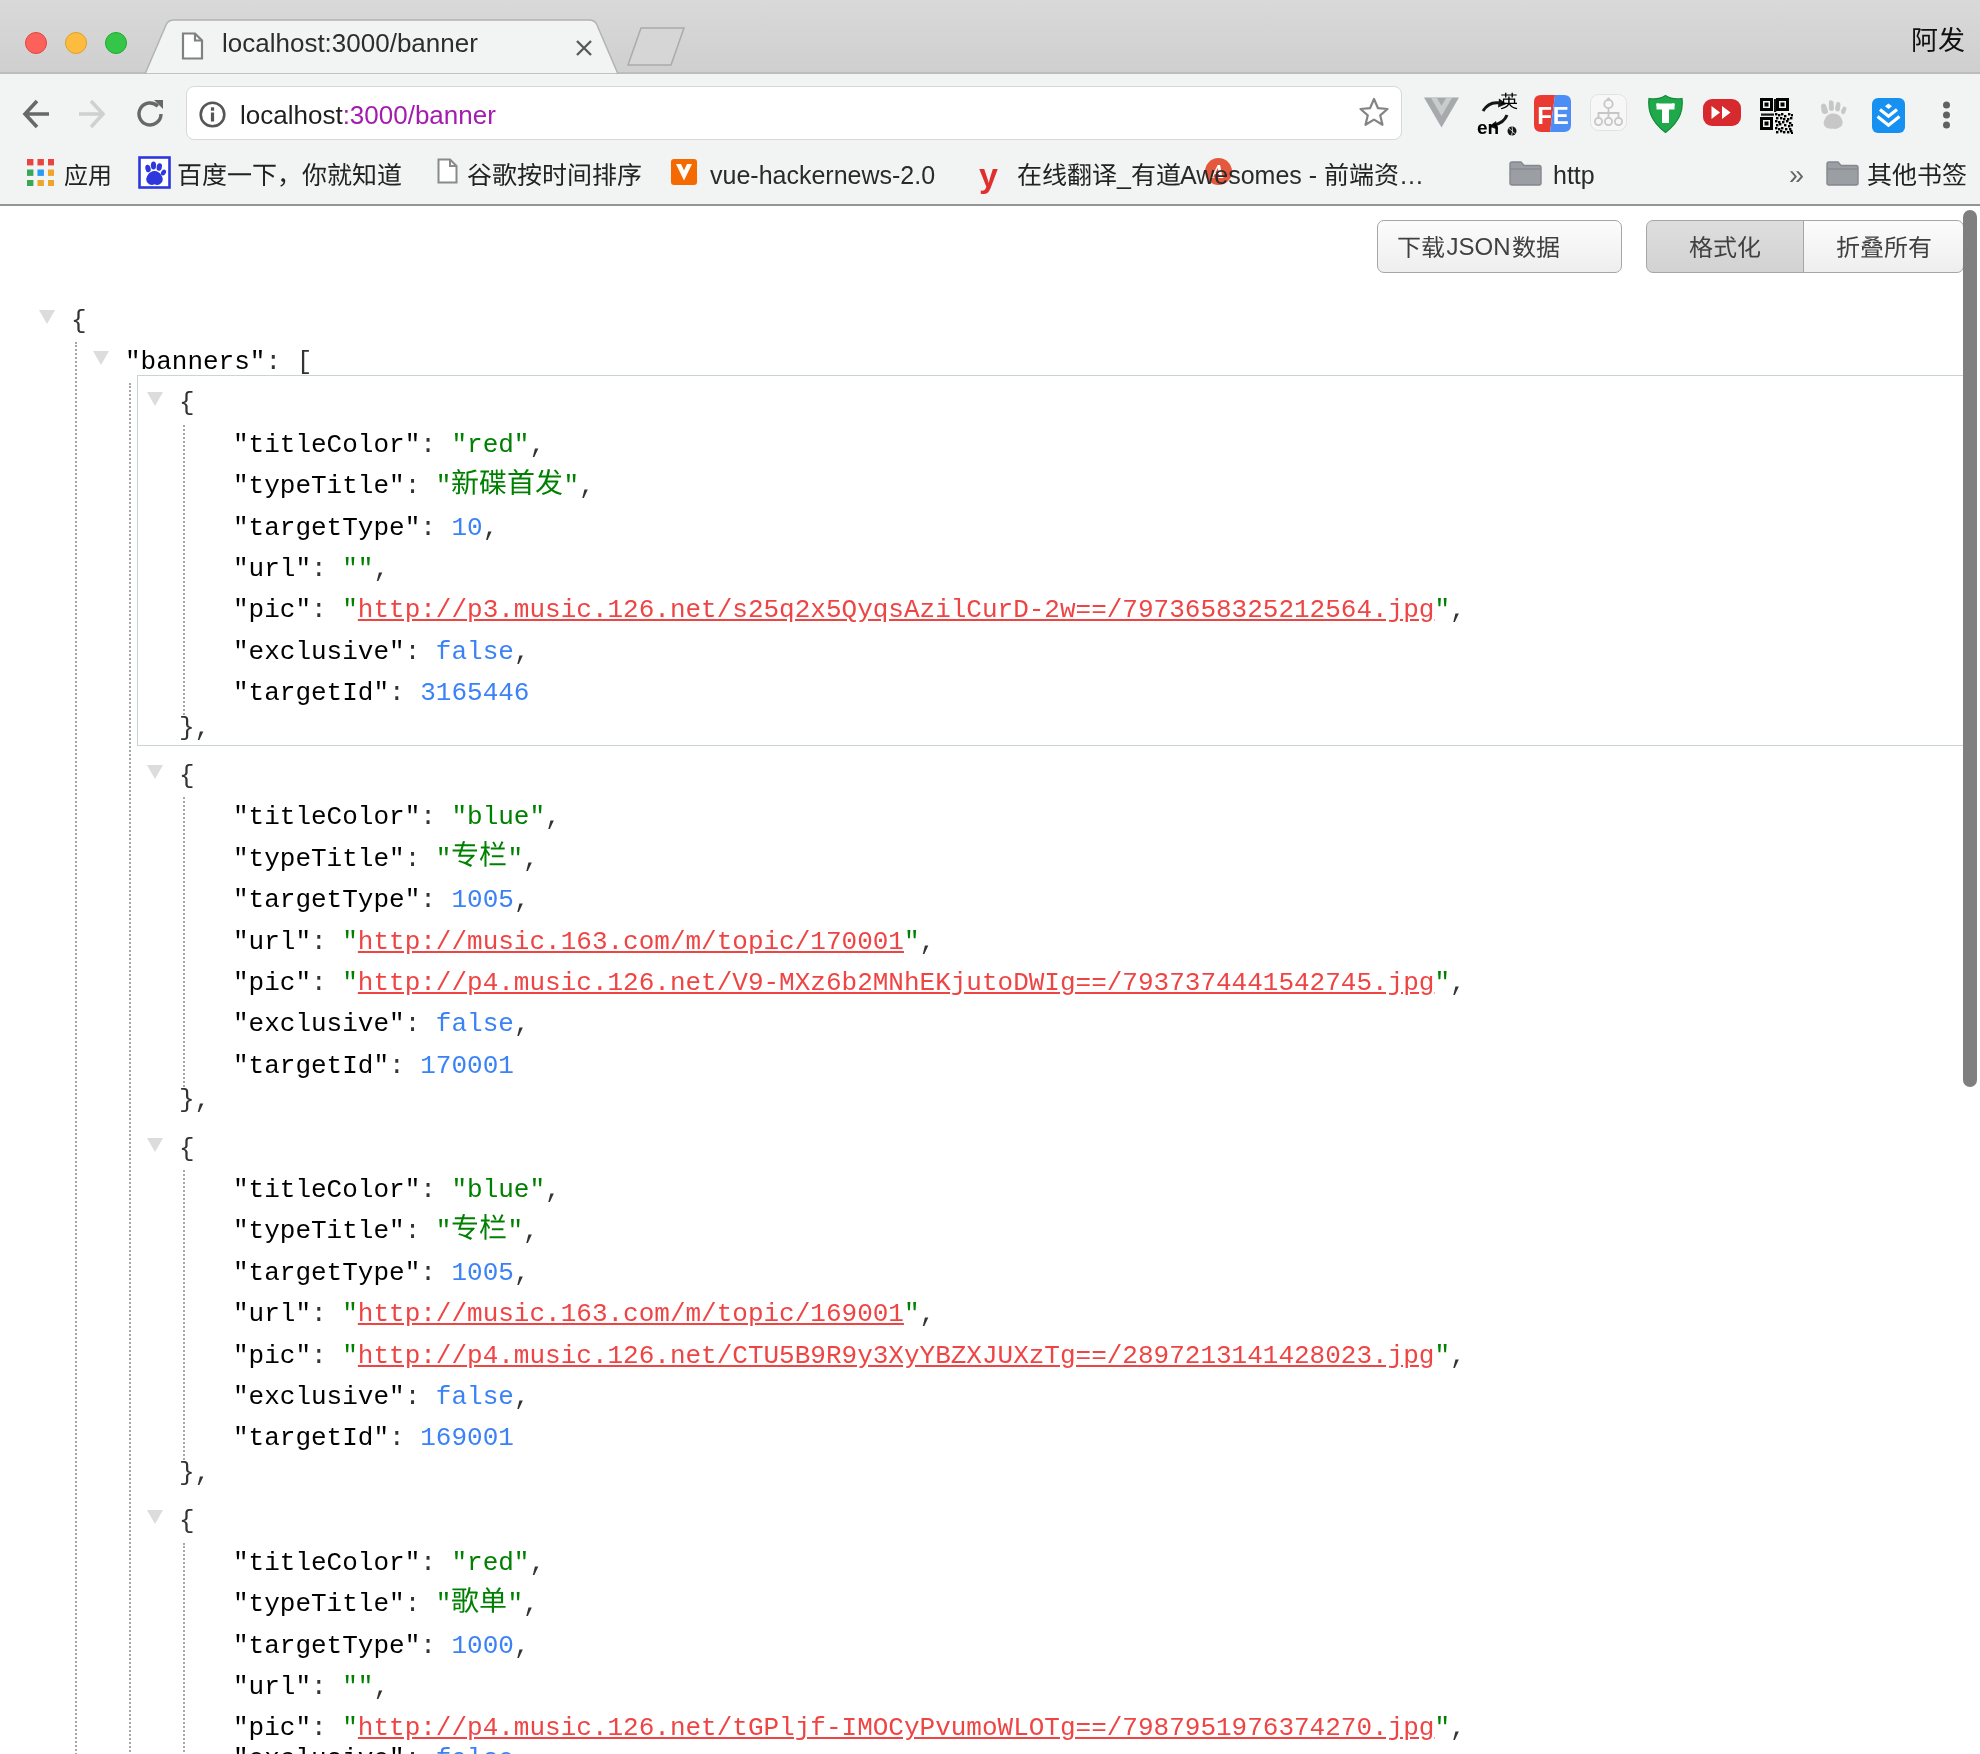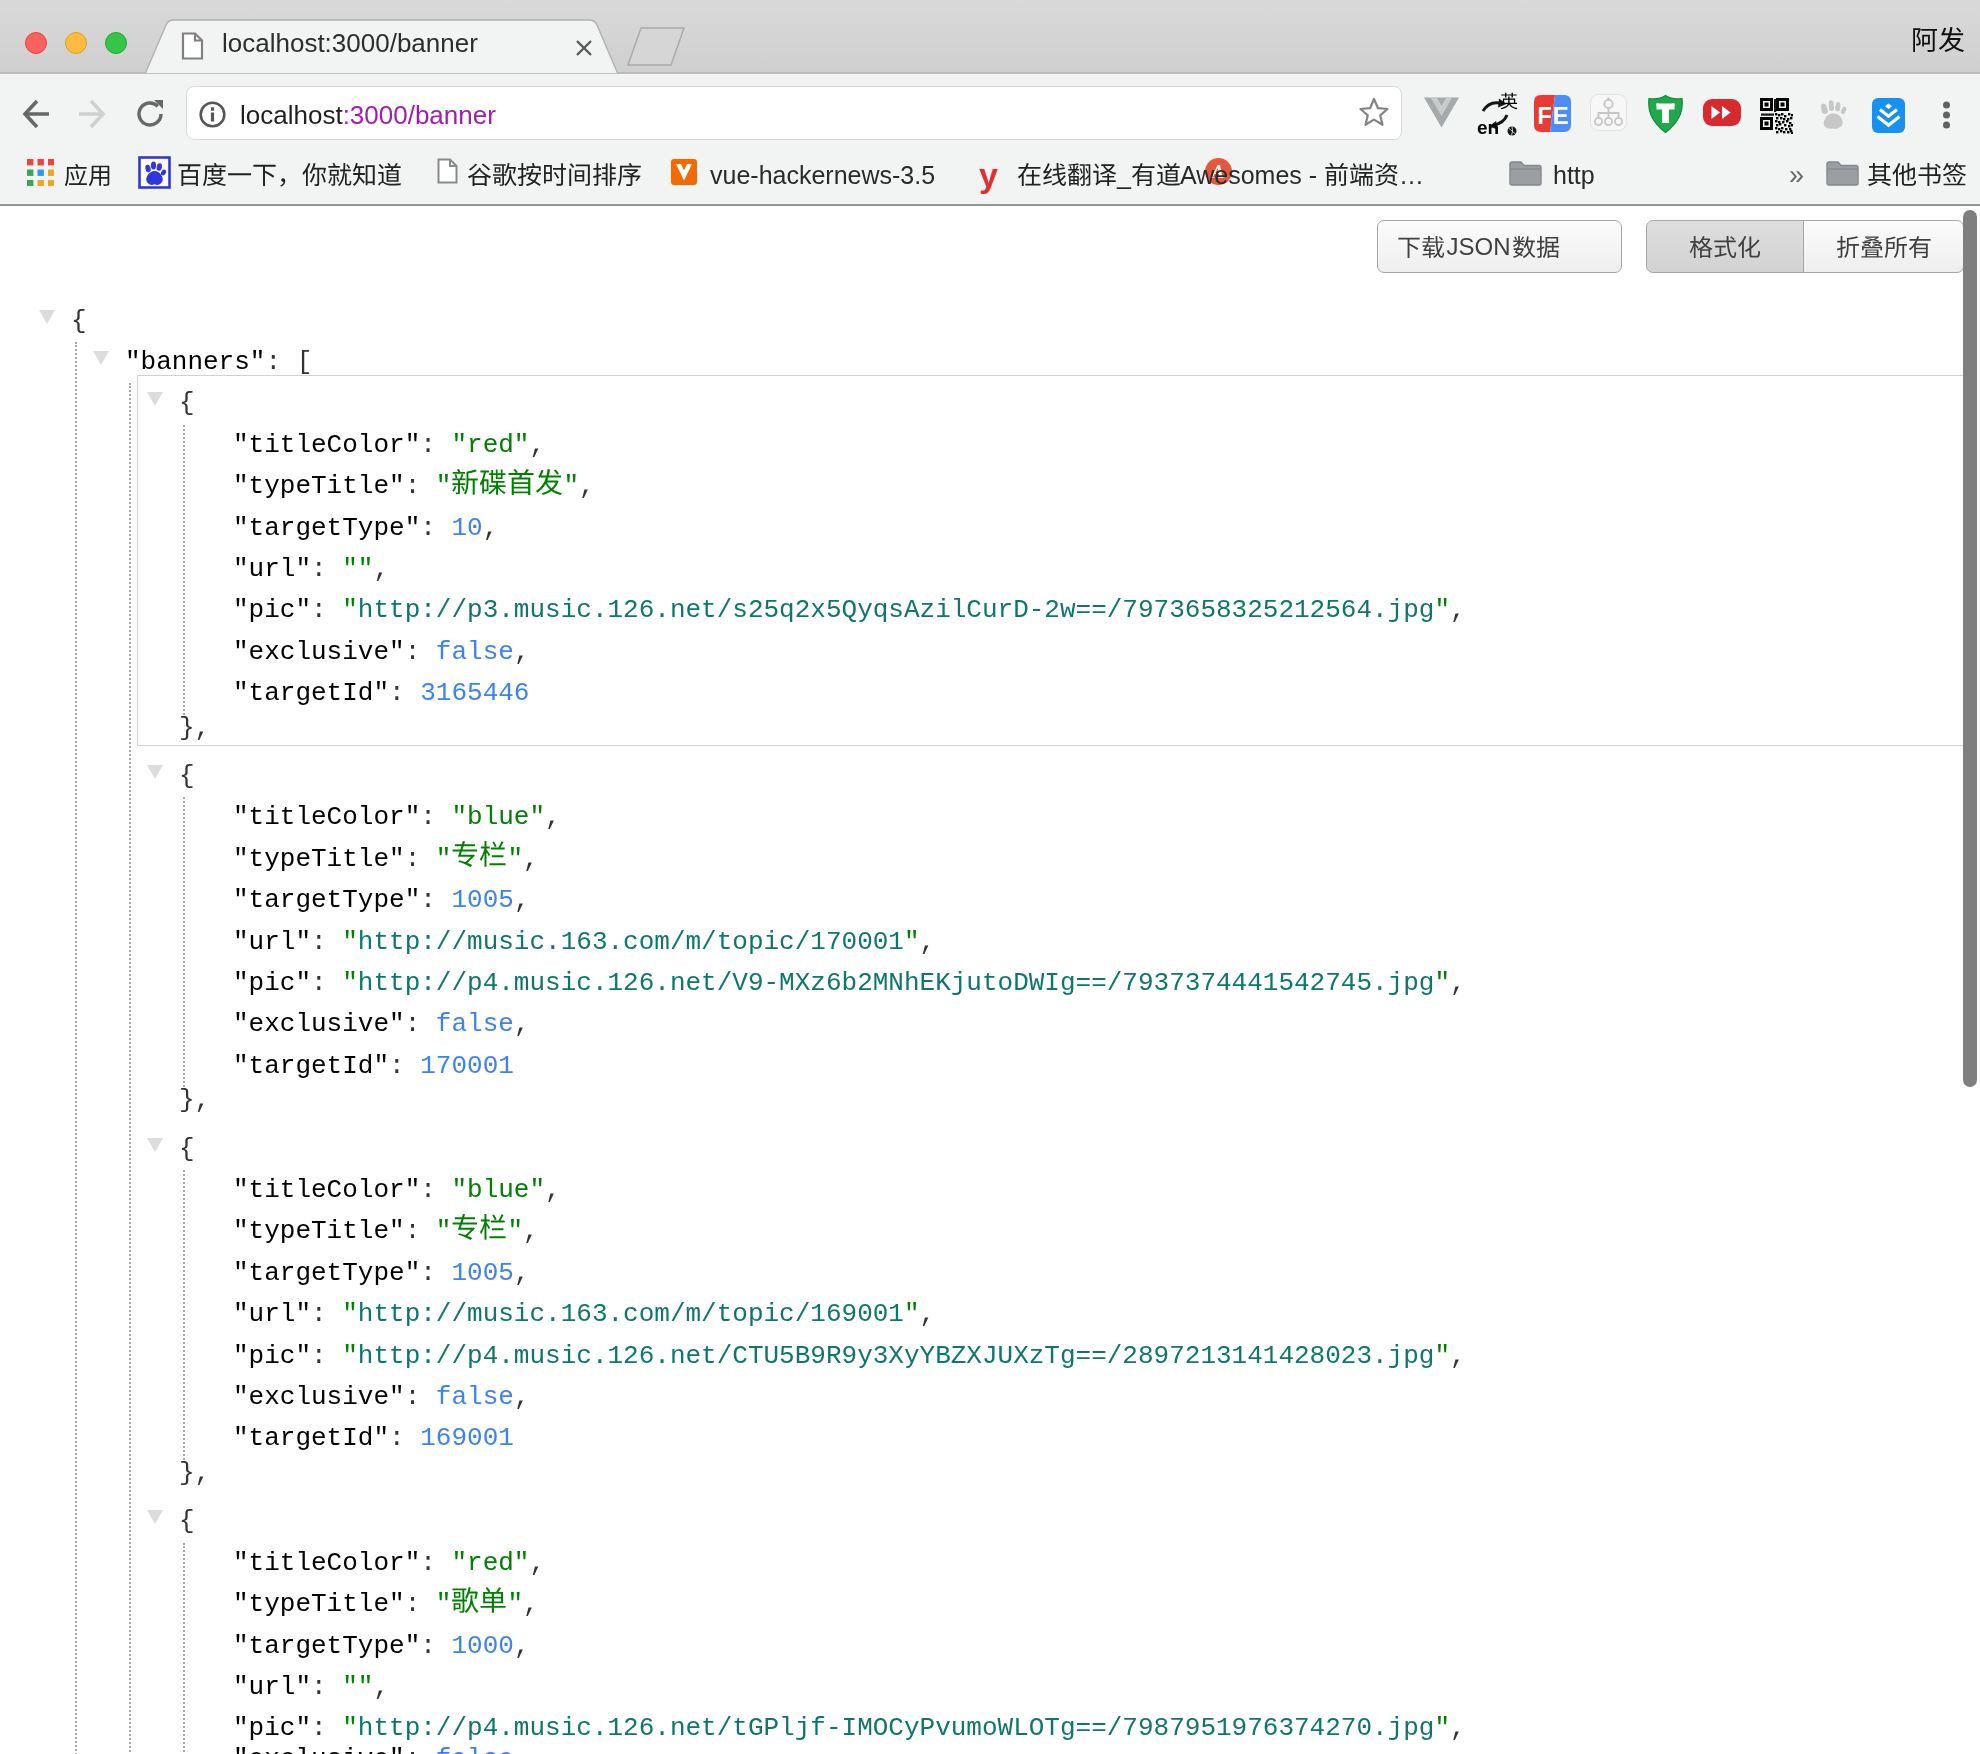--- a/index.html
+++ b/index.html
@@ -29,21 +29,21 @@
 #jf .ln{position:relative}
 #jf .close{top:-7px}
 #jf .kds{margin-left:4px;border-left:2px dotted #a6a6a6;padding-left:48px}
 #jf .root{padding-left:71px}
 .tri{position:absolute;left:-32px;top:9px;width:0;height:0;
   border-left:8.5px solid transparent;border-right:8.5px solid transparent;
   border-top:14px solid #dcdcdc}
 .k{color:#000}
 .s{color:#008000}
 .n{color:#3b82f6;font-weight:normal}
-.lk{color:#0f766e;}
+.lk{color:#ef4444;text-decoration:underline}
 #hoverbox{position:absolute;left:137px;top:169px;width:1827px;height:371px;
   border:1px solid #c9d6c9;pointer-events:none}
 </style></head><body>
 <div id="titlebar"></div>
 <div id="tabline"></div>
 <div id="toolbar"></div>
 <svg style="position:absolute;left:0;top:0" width="720" height="74" viewBox="0 0 720 74">
     <path d="M145 74 L166 25 Q168 20 174 20 L589 20 Q595 20 597 25 L618 74 Z" fill="#f2f3f3" stroke="#b3b3b3" stroke-width="1.5"></path>
     <path d="M641 28 L684 28 L671 65 L628 65 Z" fill="#d6d6d6" stroke="#ababab" stroke-width="1.5"></path>
   </svg>
@@ -228,21 +228,21 @@
       <path transform="translate(2000,880) scale(1,-1)" d="M772 379C755 284 723 210 675 151C621 180 567 209 516 234C538 277 562 327 584 379ZM417 210C482 178 553 139 623 99C557 45 470 9 358 -16C371 -32 389 -64 395 -81C519 -49 615 -4 688 61C773 10 850 -41 900 -82L954 -24C901 16 824 65 739 114C794 182 831 269 853 379H959V447H612C631 497 649 547 663 594L587 605C573 556 553 501 531 447H355V379H502C474 315 444 256 417 210ZM383 712V517H454V645H873V518H945V712H711C701 752 684 803 668 845L593 831C606 795 620 750 630 712ZM177 840V639H42V568H177V319L30 277L48 204L177 244V7C177 -8 171 -12 158 -12C145 -13 104 -13 58 -12C68 -32 79 -62 81 -80C147 -80 188 -78 214 -67C240 -55 249 -35 249 7V267L377 309L367 376L249 340V568H357V639H249V840Z"></path>
       <path transform="translate(3000,880) scale(1,-1)" d="M474 452C527 375 595 269 627 208L693 246C659 307 590 409 536 485ZM324 402V174H153V402ZM324 469H153V688H324ZM81 756V25H153V106H394V756ZM764 835V640H440V566H764V33C764 13 756 6 736 6C714 4 640 4 562 7C573 -15 585 -49 590 -70C690 -70 754 -69 790 -56C826 -44 840 -22 840 33V566H962V640H840V835Z"></path>
       <path transform="translate(4000,880) scale(1,-1)" d="M91 615V-80H168V615ZM106 791C152 747 204 684 227 644L289 684C265 726 211 785 164 827ZM379 295H619V160H379ZM379 491H619V358H379ZM311 554V98H690V554ZM352 784V713H836V11C836 -2 832 -6 819 -7C806 -7 765 -8 723 -6C733 -25 743 -57 747 -75C808 -75 851 -75 878 -63C904 -50 913 -31 913 11V784Z"></path>
       <path transform="translate(5000,880) scale(1,-1)" d="M182 840V638H55V568H182V348L42 311L57 237L182 274V14C182 1 177 -3 164 -4C154 -4 115 -4 74 -3C83 -22 93 -53 96 -72C158 -72 196 -70 221 -58C245 -47 254 -27 254 14V295L373 331L364 399L254 368V568H362V638H254V840ZM380 253V184H550V-79H623V833H550V669H401V601H550V461H404V394H550V253ZM715 833V-80H787V181H962V250H787V394H941V461H787V601H950V669H787V833Z"></path>
       <path transform="translate(6000,880) scale(1,-1)" d="M371 437C438 408 518 370 583 336H230V271H542V8C542 -7 537 -11 517 -12C498 -13 431 -13 357 -11C367 -32 379 -60 383 -81C473 -81 533 -81 569 -70C606 -59 617 -38 617 7V271H833C799 225 761 178 729 146L789 116C841 166 897 245 949 317L895 340L882 336H697L705 344C685 356 658 370 629 384C712 429 798 493 857 554L808 591L791 587H288V525H724C678 485 619 444 564 416C514 439 461 462 416 481ZM471 824C486 795 504 759 517 728H120V450C120 305 113 102 31 -41C48 -49 81 -70 94 -83C180 69 193 295 193 450V658H951V728H603C589 761 564 809 543 845Z"></path>
     </svg></div>
 <svg style="position:absolute;left:671px;top:159px" width="26" height="26" viewBox="0 0 26 26">
     <rect width="26" height="26" rx="3" fill="#f56a00"></rect>
     <path d="M5 5 H10 L13 11.5 L16 5 H21 L13 21.5 Z" fill="#fff"></path>
   </svg>
-<div class="bm" style="left:710px">vue-hackernews-3.5</div>
+<div class="bm" style="left:710px">vue-hackernews-2.0</div>
 <div class="bm" style="left:979px;font:bold 34px 'Liberation Sans';color:#e02f2f;line-height:50px">y</div>
 <div class="bm" style="left:1017px"><svg width="100.0" height="25" viewBox="0 0 4000 1000" style="vertical-align:-3.0px;" fill="#222">
       <path transform="translate(0,880) scale(1,-1)" d="M391 840C377 789 359 736 338 685H63V613H305C241 485 153 366 38 286C50 269 69 237 77 217C119 247 158 281 193 318V-76H268V407C315 471 356 541 390 613H939V685H421C439 730 455 776 469 821ZM598 561V368H373V298H598V14H333V-56H938V14H673V298H900V368H673V561Z"></path>
       <path transform="translate(1000,880) scale(1,-1)" d="M54 54 70 -18C162 10 282 46 398 80L387 144C264 109 137 74 54 54ZM704 780C754 756 817 717 849 689L893 736C861 763 797 800 748 822ZM72 423C86 430 110 436 232 452C188 387 149 337 130 317C99 280 76 255 54 251C63 232 74 197 78 182C99 194 133 204 384 255C382 270 382 298 384 318L185 282C261 372 337 482 401 592L338 630C319 593 297 555 275 519L148 506C208 591 266 699 309 804L239 837C199 717 126 589 104 556C82 522 65 499 47 494C56 474 68 438 72 423ZM887 349C847 286 793 228 728 178C712 231 698 295 688 367L943 415L931 481L679 434C674 476 669 520 666 566L915 604L903 670L662 634C659 701 658 770 658 842H584C585 767 587 694 591 623L433 600L445 532L595 555C598 509 603 464 608 421L413 385L425 317L617 353C629 270 645 195 666 133C581 76 483 31 381 0C399 -17 418 -44 428 -62C522 -29 611 14 691 66C732 -24 786 -77 857 -77C926 -77 949 -44 963 68C946 75 922 91 907 108C902 19 892 -4 865 -4C821 -4 784 37 753 110C832 170 900 241 950 319Z"></path>
       <path transform="translate(2000,880) scale(1,-1)" d="M510 615C537 552 565 466 576 415L629 434C618 483 588 567 560 630ZM734 618C761 555 789 471 799 421L853 437C842 486 812 569 784 630ZM402 737C390 698 366 639 346 600H313V753C375 761 433 770 479 781L438 833C348 811 187 793 55 785C63 771 70 748 73 733C128 735 189 740 249 746V600H49V541H223C176 474 99 404 36 366C47 349 62 320 68 301L84 312V-79H143V-22H409V-67H470V320H94C148 362 205 424 249 485V338H313V487C364 446 433 386 460 357L498 416C473 437 372 509 323 541H483V600H405C423 634 443 678 460 718ZM100 710C115 675 132 628 140 600L193 617C185 644 167 689 151 723ZM253 125V38H143V125ZM308 125H409V38H308ZM253 179H143V261H253ZM308 179V261H409V179ZM493 199 528 147C565 186 606 232 647 278V6C647 -7 643 -10 632 -10C620 -11 584 -11 546 -10C556 -28 564 -58 566 -75C620 -75 656 -74 679 -63C701 -51 709 -31 709 6V793H512V729H647V364C589 299 531 238 493 199ZM722 210 758 158C792 194 830 236 867 278V8C867 -6 863 -10 851 -10C840 -10 802 -11 762 -9C772 -27 782 -59 785 -77C839 -77 877 -75 900 -64C924 -52 932 -31 932 7V792H733V728H867V363C813 304 759 246 722 210Z"></path>
       <path transform="translate(3000,880) scale(1,-1)" d="M101 780C144 726 195 653 217 606L278 650C254 695 202 766 157 817ZM611 412V324H412V257H611V150H357V122L341 161L260 101V527H47V455H187V97C187 48 156 14 138 -1C151 -12 172 -40 180 -56C194 -37 217 -17 357 90V83H611V-82H685V83H950V150H685V257H885V324H685V412ZM802 720C764 666 713 618 653 577C598 618 551 666 516 720ZM370 787V720H442C481 651 533 591 594 539C509 490 413 453 320 431C334 416 352 386 360 367C461 395 563 438 654 495C733 442 825 402 925 377C936 397 956 426 972 440C878 460 791 492 715 536C797 598 866 673 911 763L862 790L849 787Z"></path>
     </svg><span style="color:#222">_</span><svg width="50.0" height="25" viewBox="0 0 2000 1000" style="vertical-align:-3.0px;" fill="#222">
       <path transform="translate(0,880) scale(1,-1)" d="M391 840C379 797 365 753 347 710H63V640H316C252 508 160 386 40 304C54 290 78 263 88 246C151 291 207 345 255 406V-79H329V119H748V15C748 0 743 -6 726 -6C707 -7 646 -8 580 -5C590 -26 601 -57 605 -77C691 -77 746 -77 779 -66C812 -53 822 -30 822 14V524H336C359 562 379 600 397 640H939V710H427C442 747 455 785 467 822ZM329 289H748V184H329ZM329 353V456H748V353Z"></path>
       <path transform="translate(1000,880) scale(1,-1)" d="M64 765C117 714 180 642 207 596L269 638C239 684 175 753 122 801ZM455 368H790V284H455ZM455 231H790V147H455ZM455 504H790V421H455ZM384 561V89H863V561H624C635 586 647 616 659 645H947V708H760C784 741 809 781 833 818L759 840C743 801 711 747 684 708H497L549 732C537 763 505 811 476 844L414 817C440 784 468 739 481 708H311V645H576C570 618 561 587 553 561ZM262 483H51V413H190V102C145 86 94 44 42 -7L89 -68C140 -6 191 47 227 47C250 47 281 17 324 -7C393 -46 479 -57 597 -57C693 -57 869 -51 941 -46C942 -25 954 9 962 27C865 17 716 10 599 10C490 10 404 17 340 52C305 72 282 90 262 100Z"></path>
     </svg></div>

